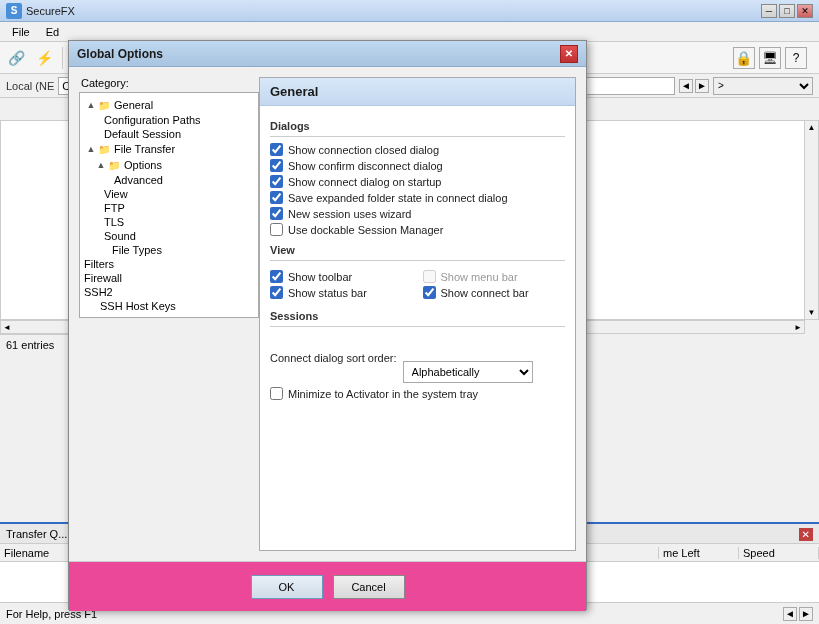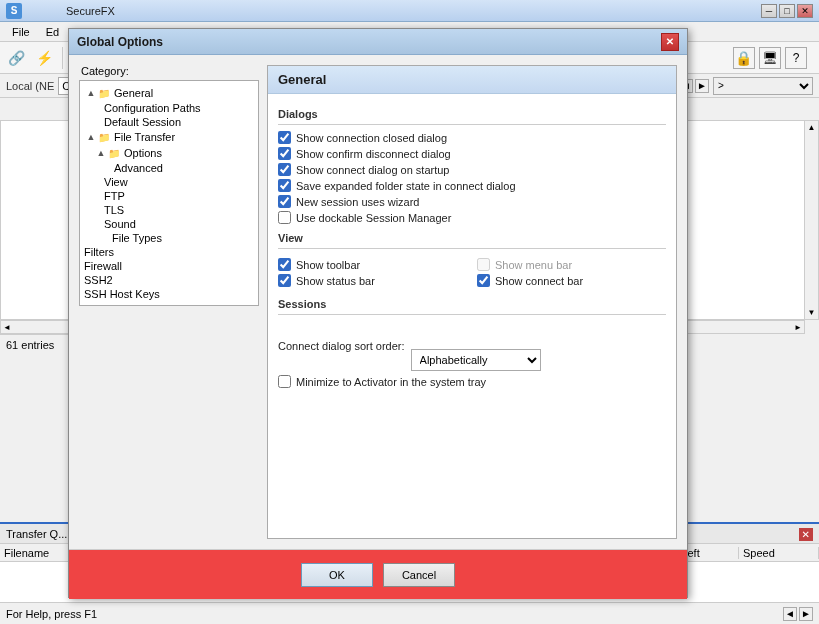--- a/index.html
+++ b/index.html
@@ -40,21 +40,20 @@
       display: flex;
       align-items: center;
       justify-content: center;
       color: white;
       font-weight: bold;
     }
     .title-bar-text {
       font-size: 11px;
       color: #1a1a1a;
       flex: 1;
-      margin-left: 40px;
     }
     .title-bar-controls {
       display: flex;
       gap: 2px;
     }
     .title-btn {
       width: 16px;
       height: 14px;
       border: 1px solid #888;
       background: linear-gradient(to bottom, #e8e8e8, #d0d0d0);
@@ -148,23 +147,23 @@
     }
 
     
     .dialog-overlay {
       position: absolute;
       top: 0; left: 0; right: 0; bottom: 0;
       z-index: 100;
     }
     .dialog {
       position: absolute;
-      top: 28px;
+      top: 40px;
       left: 68px;
-      width: 620px;
+      width: 519px;
       height: 570px;
       background: #f0f0f0;
       border: 1px solid #888;
       box-shadow: 2px 2px 8px rgba(0,0,0,0.4);
     }
     .dialog-title-bar {
       background: linear-gradient(to bottom, #c0d8f0, #a8c4e0);
       height: 26px;
       display: flex;
       align-items: center;
@@ -189,21 +188,20 @@
       cursor: pointer;
       color: white;
       font-size: 10px;
       font-weight: bold;
     }
 
     .dialog-body {
       display: flex;
       height: calc(570px - 26px - 50px);
       padding: 10px;
-      gap: 8px;
     }
 
     
     .category-panel {
       width: 180px;
       flex-shrink: 0;
       border: 1px solid #aaa;
       background: white;
       overflow-y: auto;
       padding: 4px 0;
@@ -344,21 +342,21 @@
     }
 
     
     .dialog-footer {
       height: 50px;
       display: flex;
       align-items: center;
       justify-content: center;
       gap: 10px;
       border-top: 1px solid #ccc;
-      background: #ef4444;
+      background: #ec4899;
     }
     .dialog-btn {
       width: 72px;
       height: 24px;
       border: 1px solid #888;
       background: linear-gradient(to bottom, #f0f0f0, #d8d8d8);
       font-size: 11px;
       cursor: pointer;
       display: flex;
       align-items: center;
@@ -569,21 +567,21 @@
             </div>
 
             <div class="tree-item" style="padding-left:4px;">
               <span class="item-label">Firewall</span>
             </div>
 
             <div class="tree-item" style="padding-left:4px;">
               <span class="item-label">SSH2</span>
             </div>
 
-            <div class="tree-item" style="padding-left:4px;">
+            <div class="tree-item" style="padding-left:20px;">
               <span class="item-label">SSH Host Keys</span>
             </div>
 
           </div>
         </div>
 
         <div class="options-panel">
           <div class="options-header">
             <span>General</span>
           </div>

